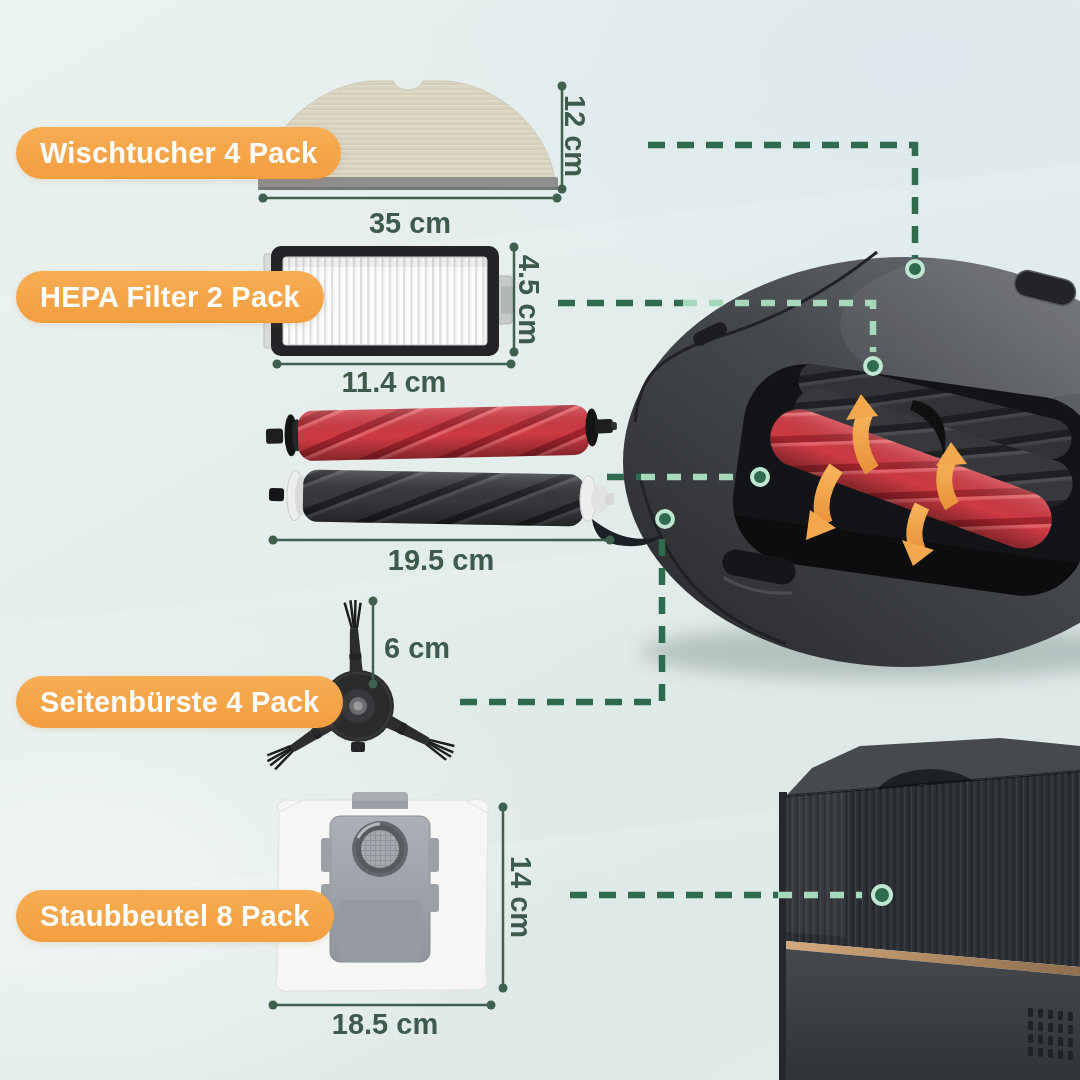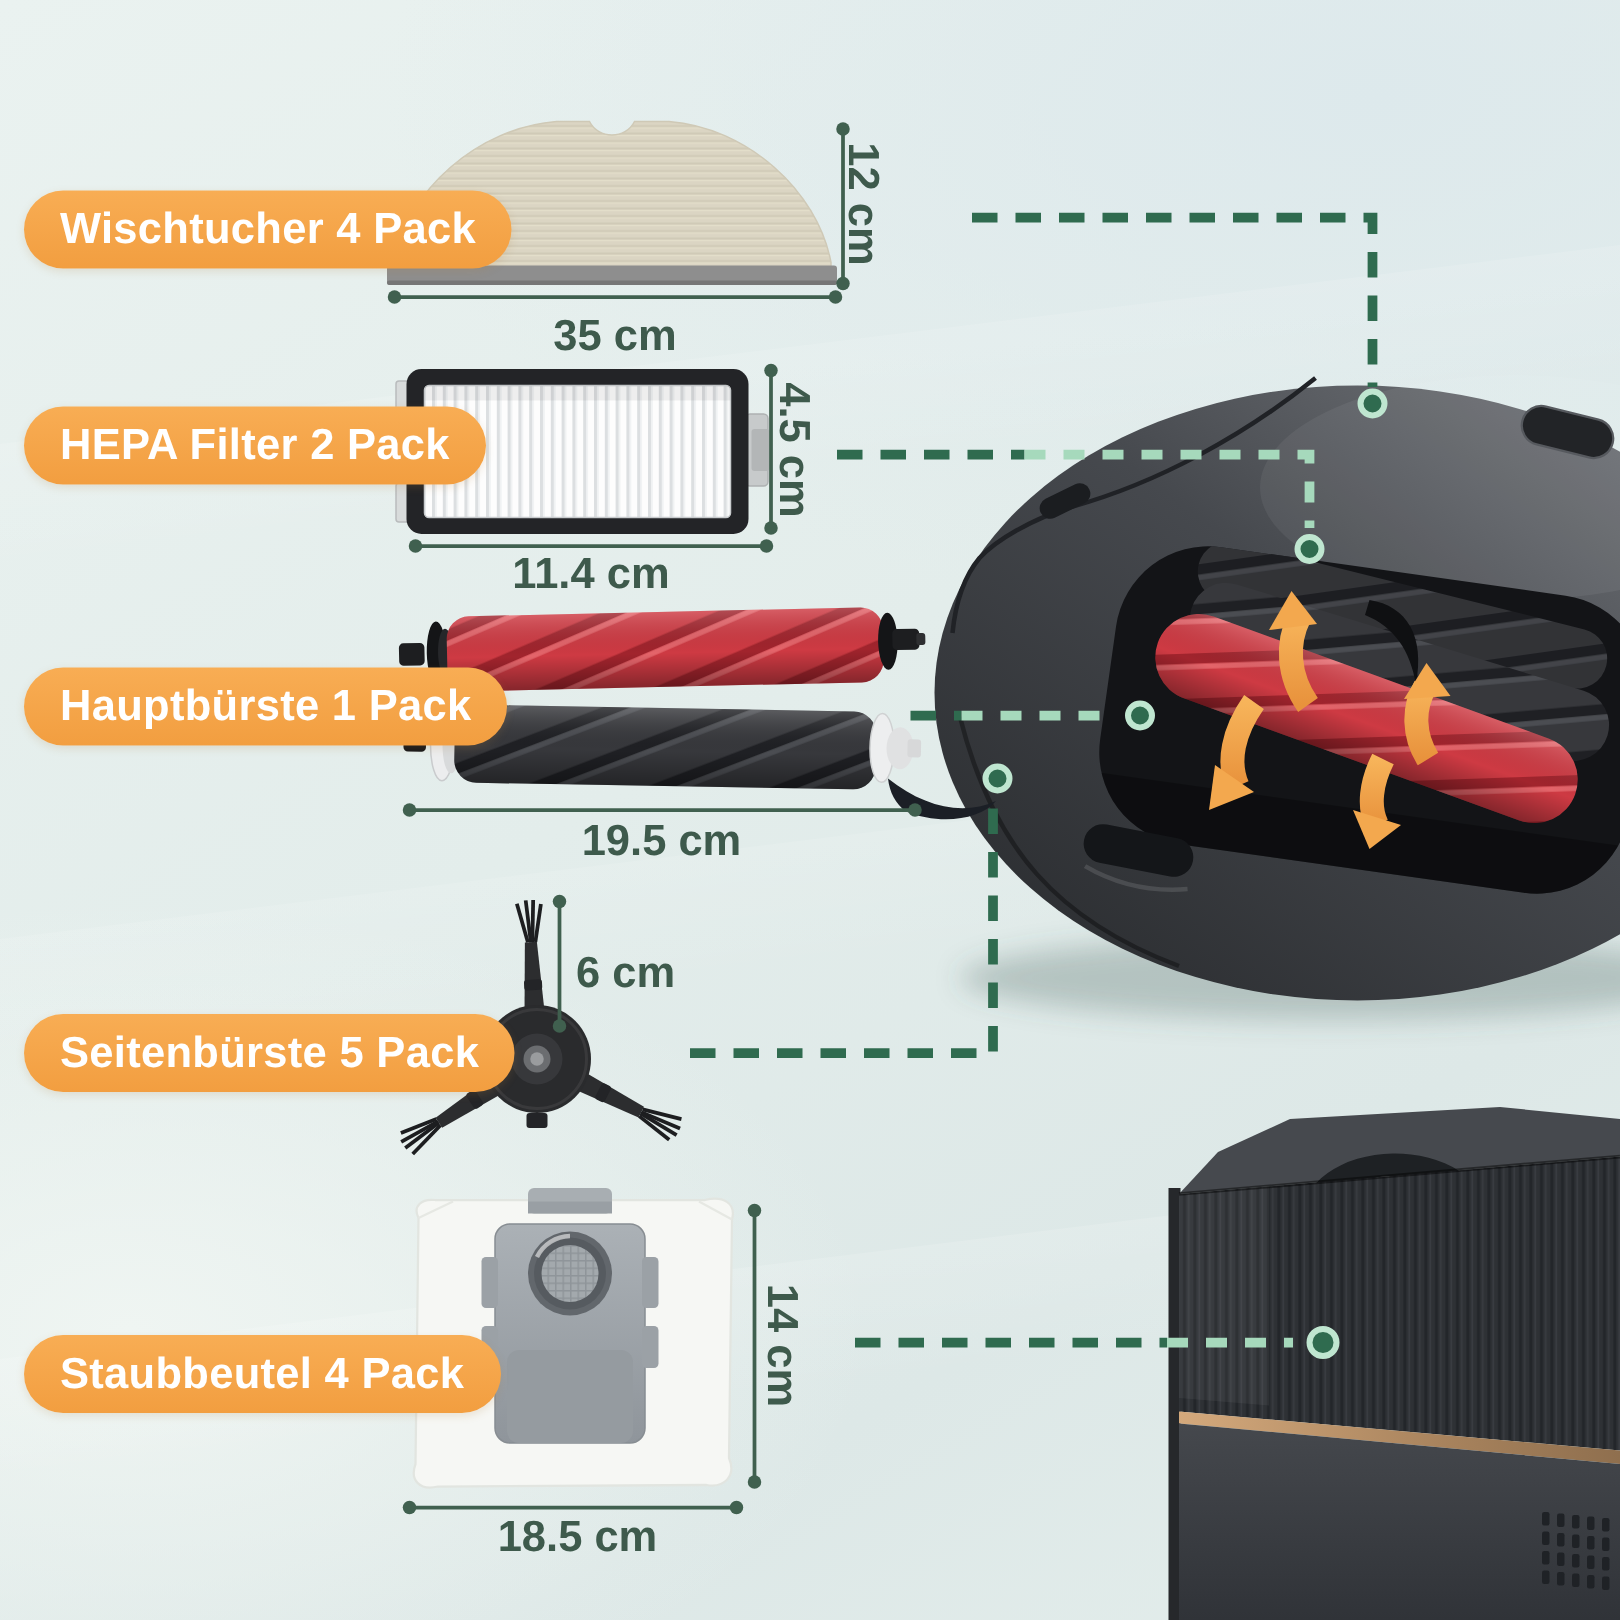--- a/index.html
+++ b/index.html
@@ -329,22 +329,19 @@
       <circle class="cdot" cx="882" cy="895" r="9"></circle>
     </g>
   </svg>
 
   <div class="pill p1">
       <span>Wischtucher 4 Pack</span>
     </div>
   <div class="pill p2">
       <span>HEPA Filter 2 Pack</span>
     </div>
-  <div class="pill p3">
-      <span>Hauptbürste 1 Pack</span>
-    </div>
   <div class="pill p4">
-      <span>Seitenbürste 5 Pack</span>
+      <span>Seitenbürste 4 Pack</span>
     </div>
   <div class="pill p5">
-      <span>Staubbeutel 4 Pack</span>
+      <span>Staubbeutel 8 Pack</span>
     </div>
 </div>
 
 </body></html>

